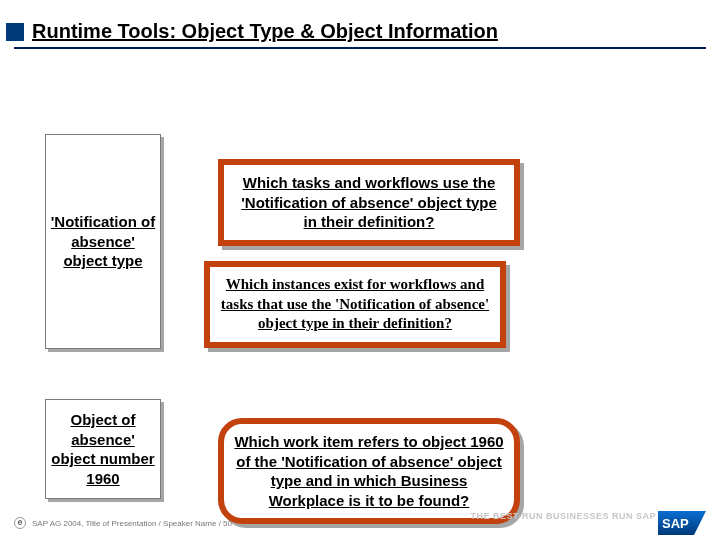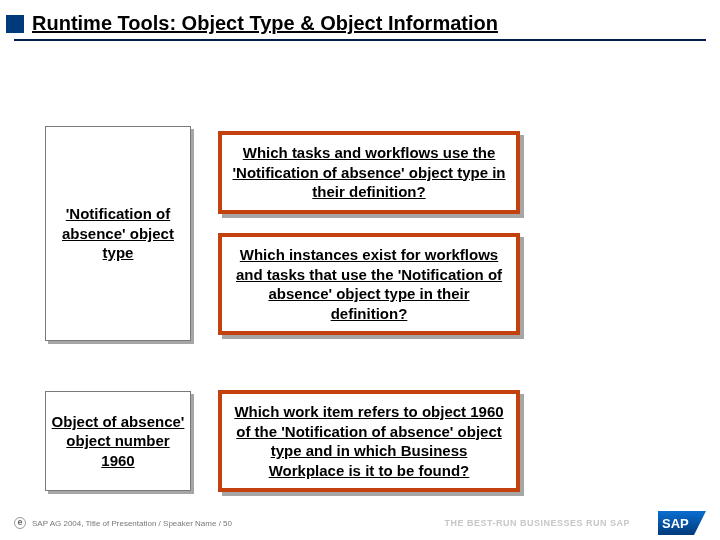--- a/index.html
+++ b/index.html
@@ -14,21 +14,21 @@
   }
   .slide {
     position: relative;
     width: 720px;
     height: 540px;
     box-sizing: border-box;
   }
   .title-row {
     display: flex;
     align-items: center;
-    padding: 12px 0 4px 0;
+    padding: 20px 0 4px 0;
   }
   .title-square {
     width: 18px;
     height: 18px;
     background: #003a7a;
     margin-left: 6px;
     margin-right: 8px;
     flex-shrink: 0;
   }
   .title {
@@ -44,75 +44,76 @@
     background: #001f4f;
     margin: 0 14px 0 14px;
   }
   .content {
     position: relative;
     width: 100%;
     height: 460px;
   }
   .leftbox {
     position: absolute;
-    width: 146px;
+    width: 116px;
     background: #ffffff;
     border: 1px solid #7a7a7a;
     box-shadow: 3px 3px 0 rgba(0,0,0,0.35);
     text-align: center;
     display: flex;
     align-items: center;
     justify-content: center;
     font-size: 15px;
     font-weight: bold;
     text-decoration: underline;
     line-height: 1.3;
     padding: 6px 4px;
     box-sizing: border-box;
   }
   .rightbox {
     position: absolute;
     width: 302px;
     background: #ffffff;
-    border: 4px solid #c2410c;
+    border: 6px solid #c2410c;
     box-shadow: 4px 4px 0 rgba(0,0,0,0.35);
     text-align: center;
     display: flex;
     align-items: center;
     justify-content: center;
     font-size: 15px;
     font-weight: bold;
     text-decoration: underline;
     line-height: 1.3;
     padding: 8px 10px;
     box-sizing: border-box;
+    margin-top: 20px;
   }
   #box-left-1 { left: 45px; top: 85px; height: 215px; }
   #box-right-1 { left: 218px; top: 90px; }
-  #box-right-2 { left: 218px; top: 192px; }
+  #box-right-2 { left: 204px; top: 192px; font-family: Liberation Serif, serif; }
   #box-left-2 { left: 45px; top: 350px; height: 100px; justify-content: center; }
-  #box-right-3 { left: 218px; top: 349px; }
+  #box-right-3 { left: 218px; top: 349px; border-radius: 24px; }
 
   .footer {
     position: absolute;
     left: 0;
     bottom: 0;
     width: 100%;
     height: 28px;
     display: flex;
     align-items: center;
     justify-content: space-between;
     padding: 0 14px 6px 14px;
     box-sizing: border-box;
     font-size: 8px;
     color: #777;
   }
   .footer-left { display: flex; align-items: center; gap: 6px; }
   .copy-sym { font-size: 9px; color: #666; border: 1px solid #999; border-radius: 50%; width: 10px; height: 10px; line-height: 9px; text-align: center; font-weight: bold;}
-  .footer-right { display: flex; align-items: center; gap: 28px; }
+  .footer-right { display: flex; gap: 2px; }
   .tagline {
     font-size: 9px;
     letter-spacing: 0.5px;
     color: #c7c7c7;
     font-weight: bold;
   }
   .sap-logo {
     display: flex;
     align-items: center;
   }

